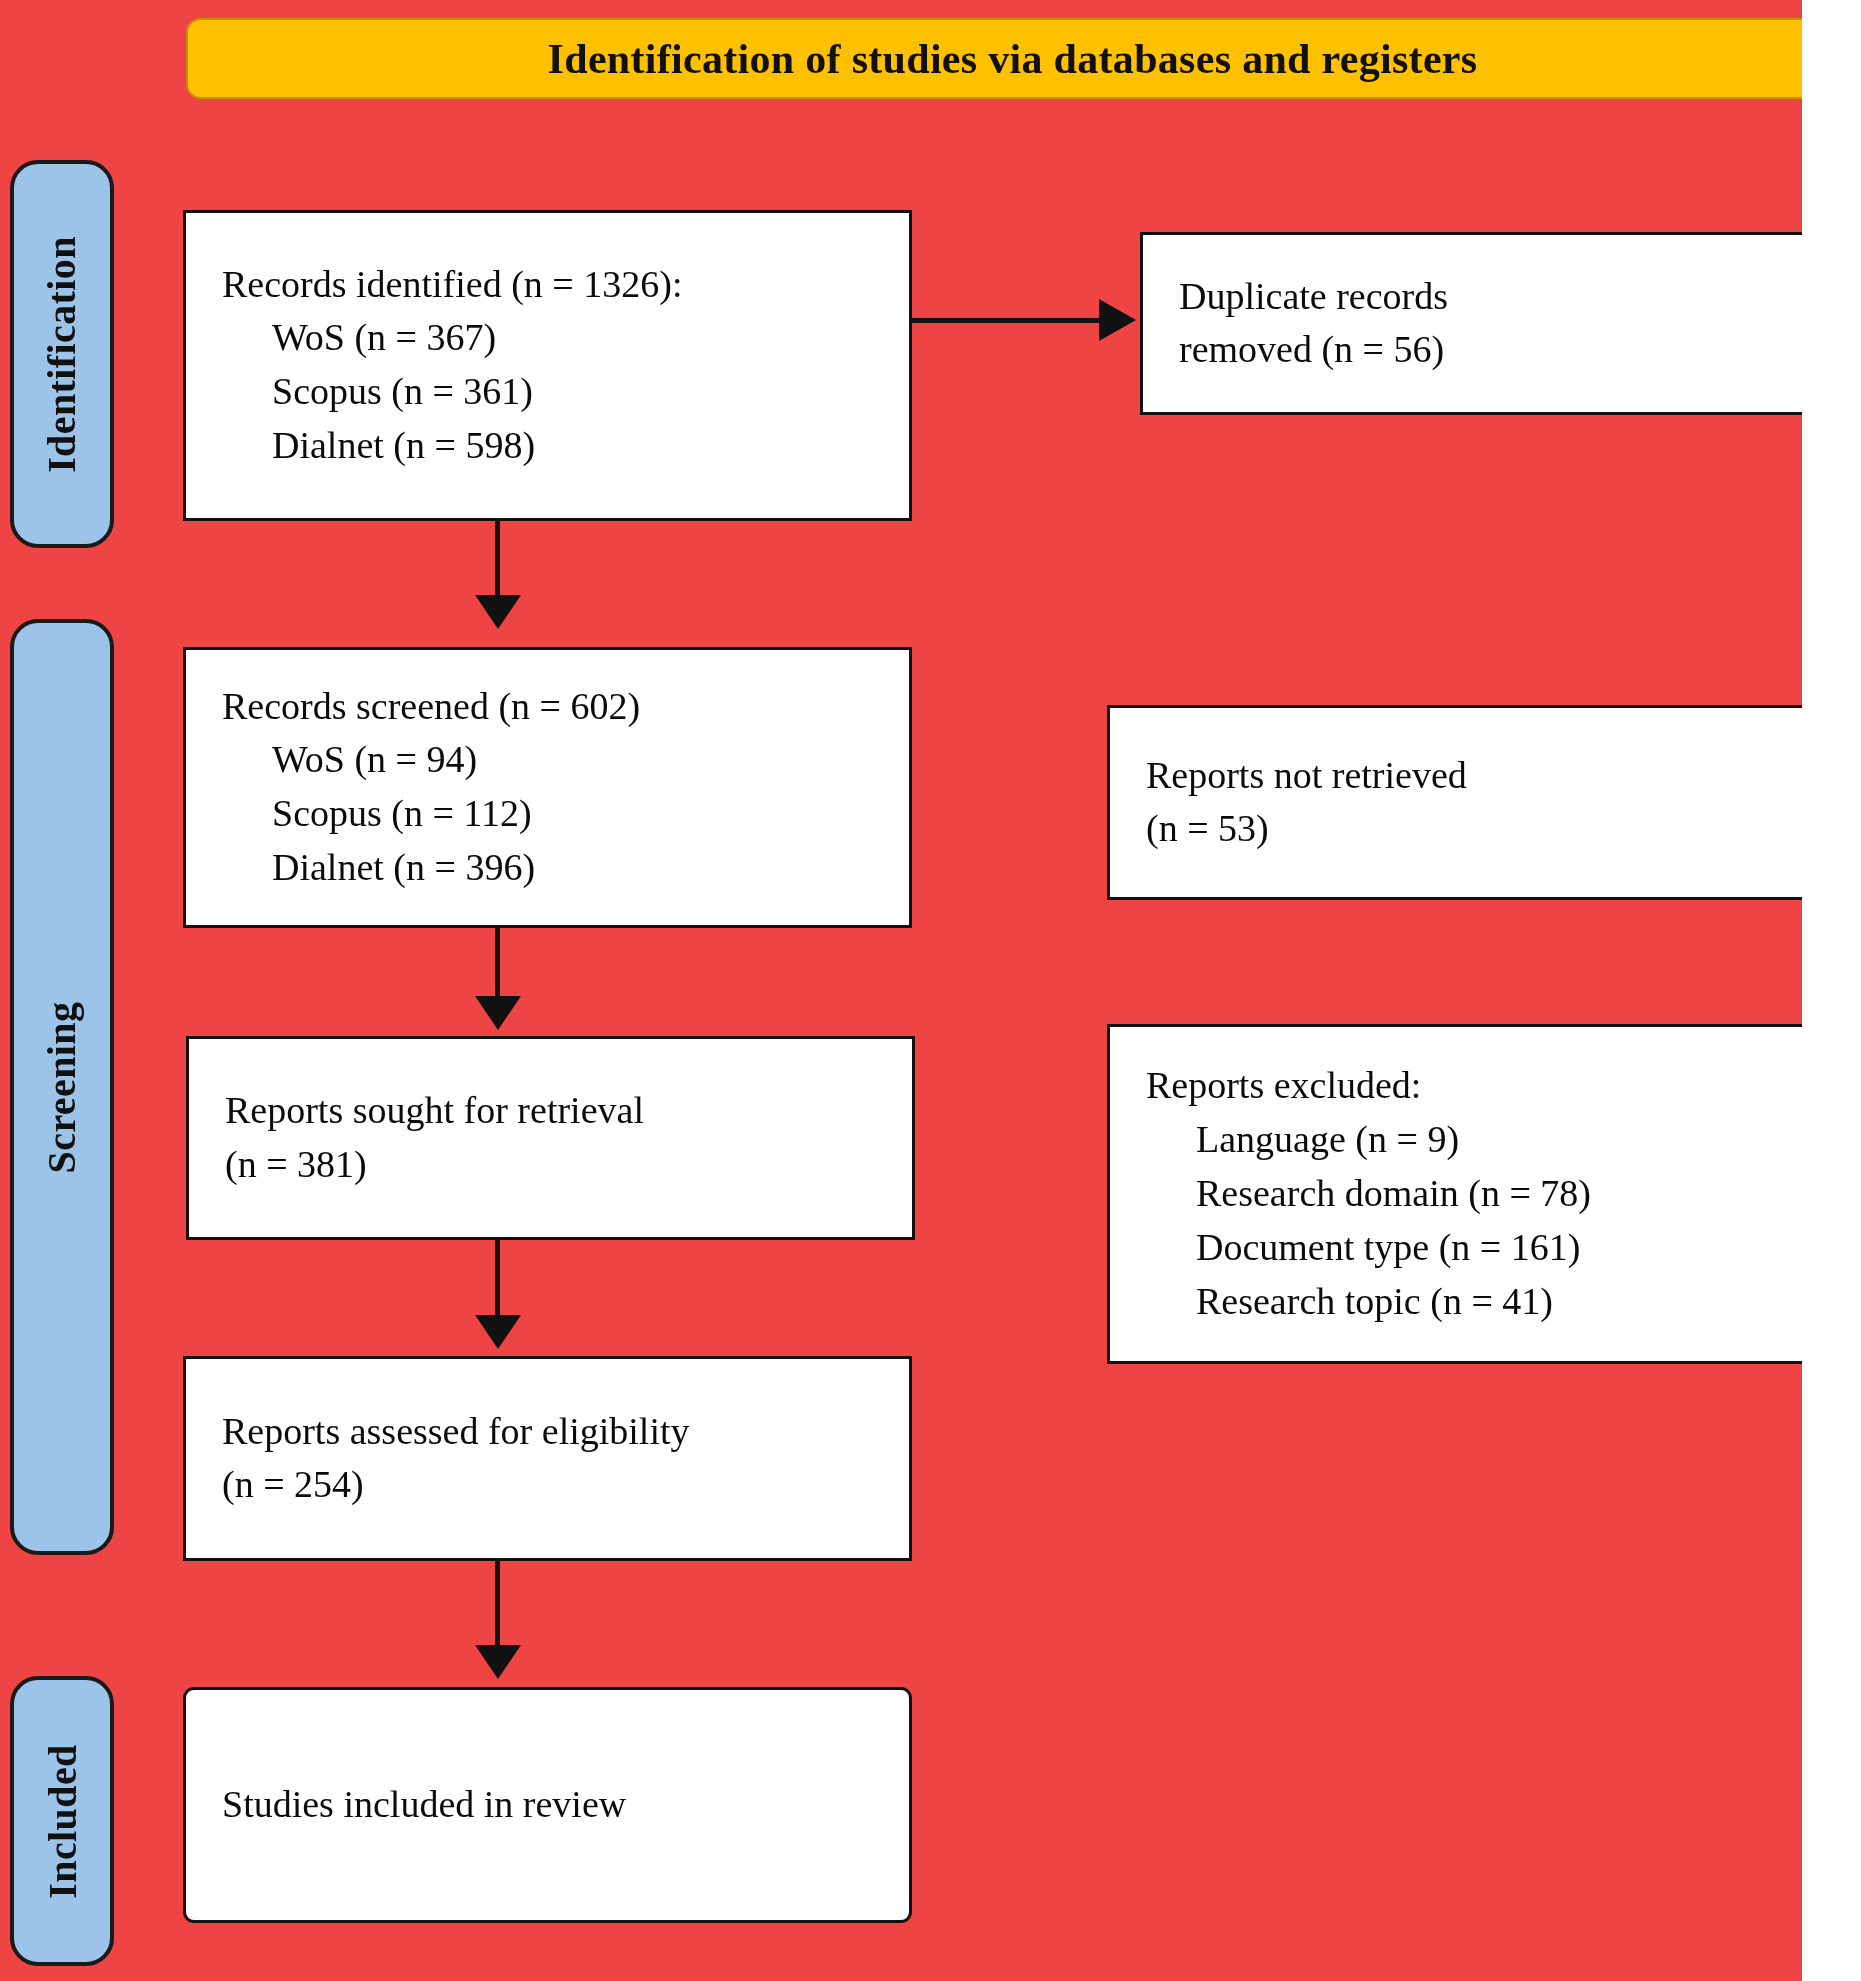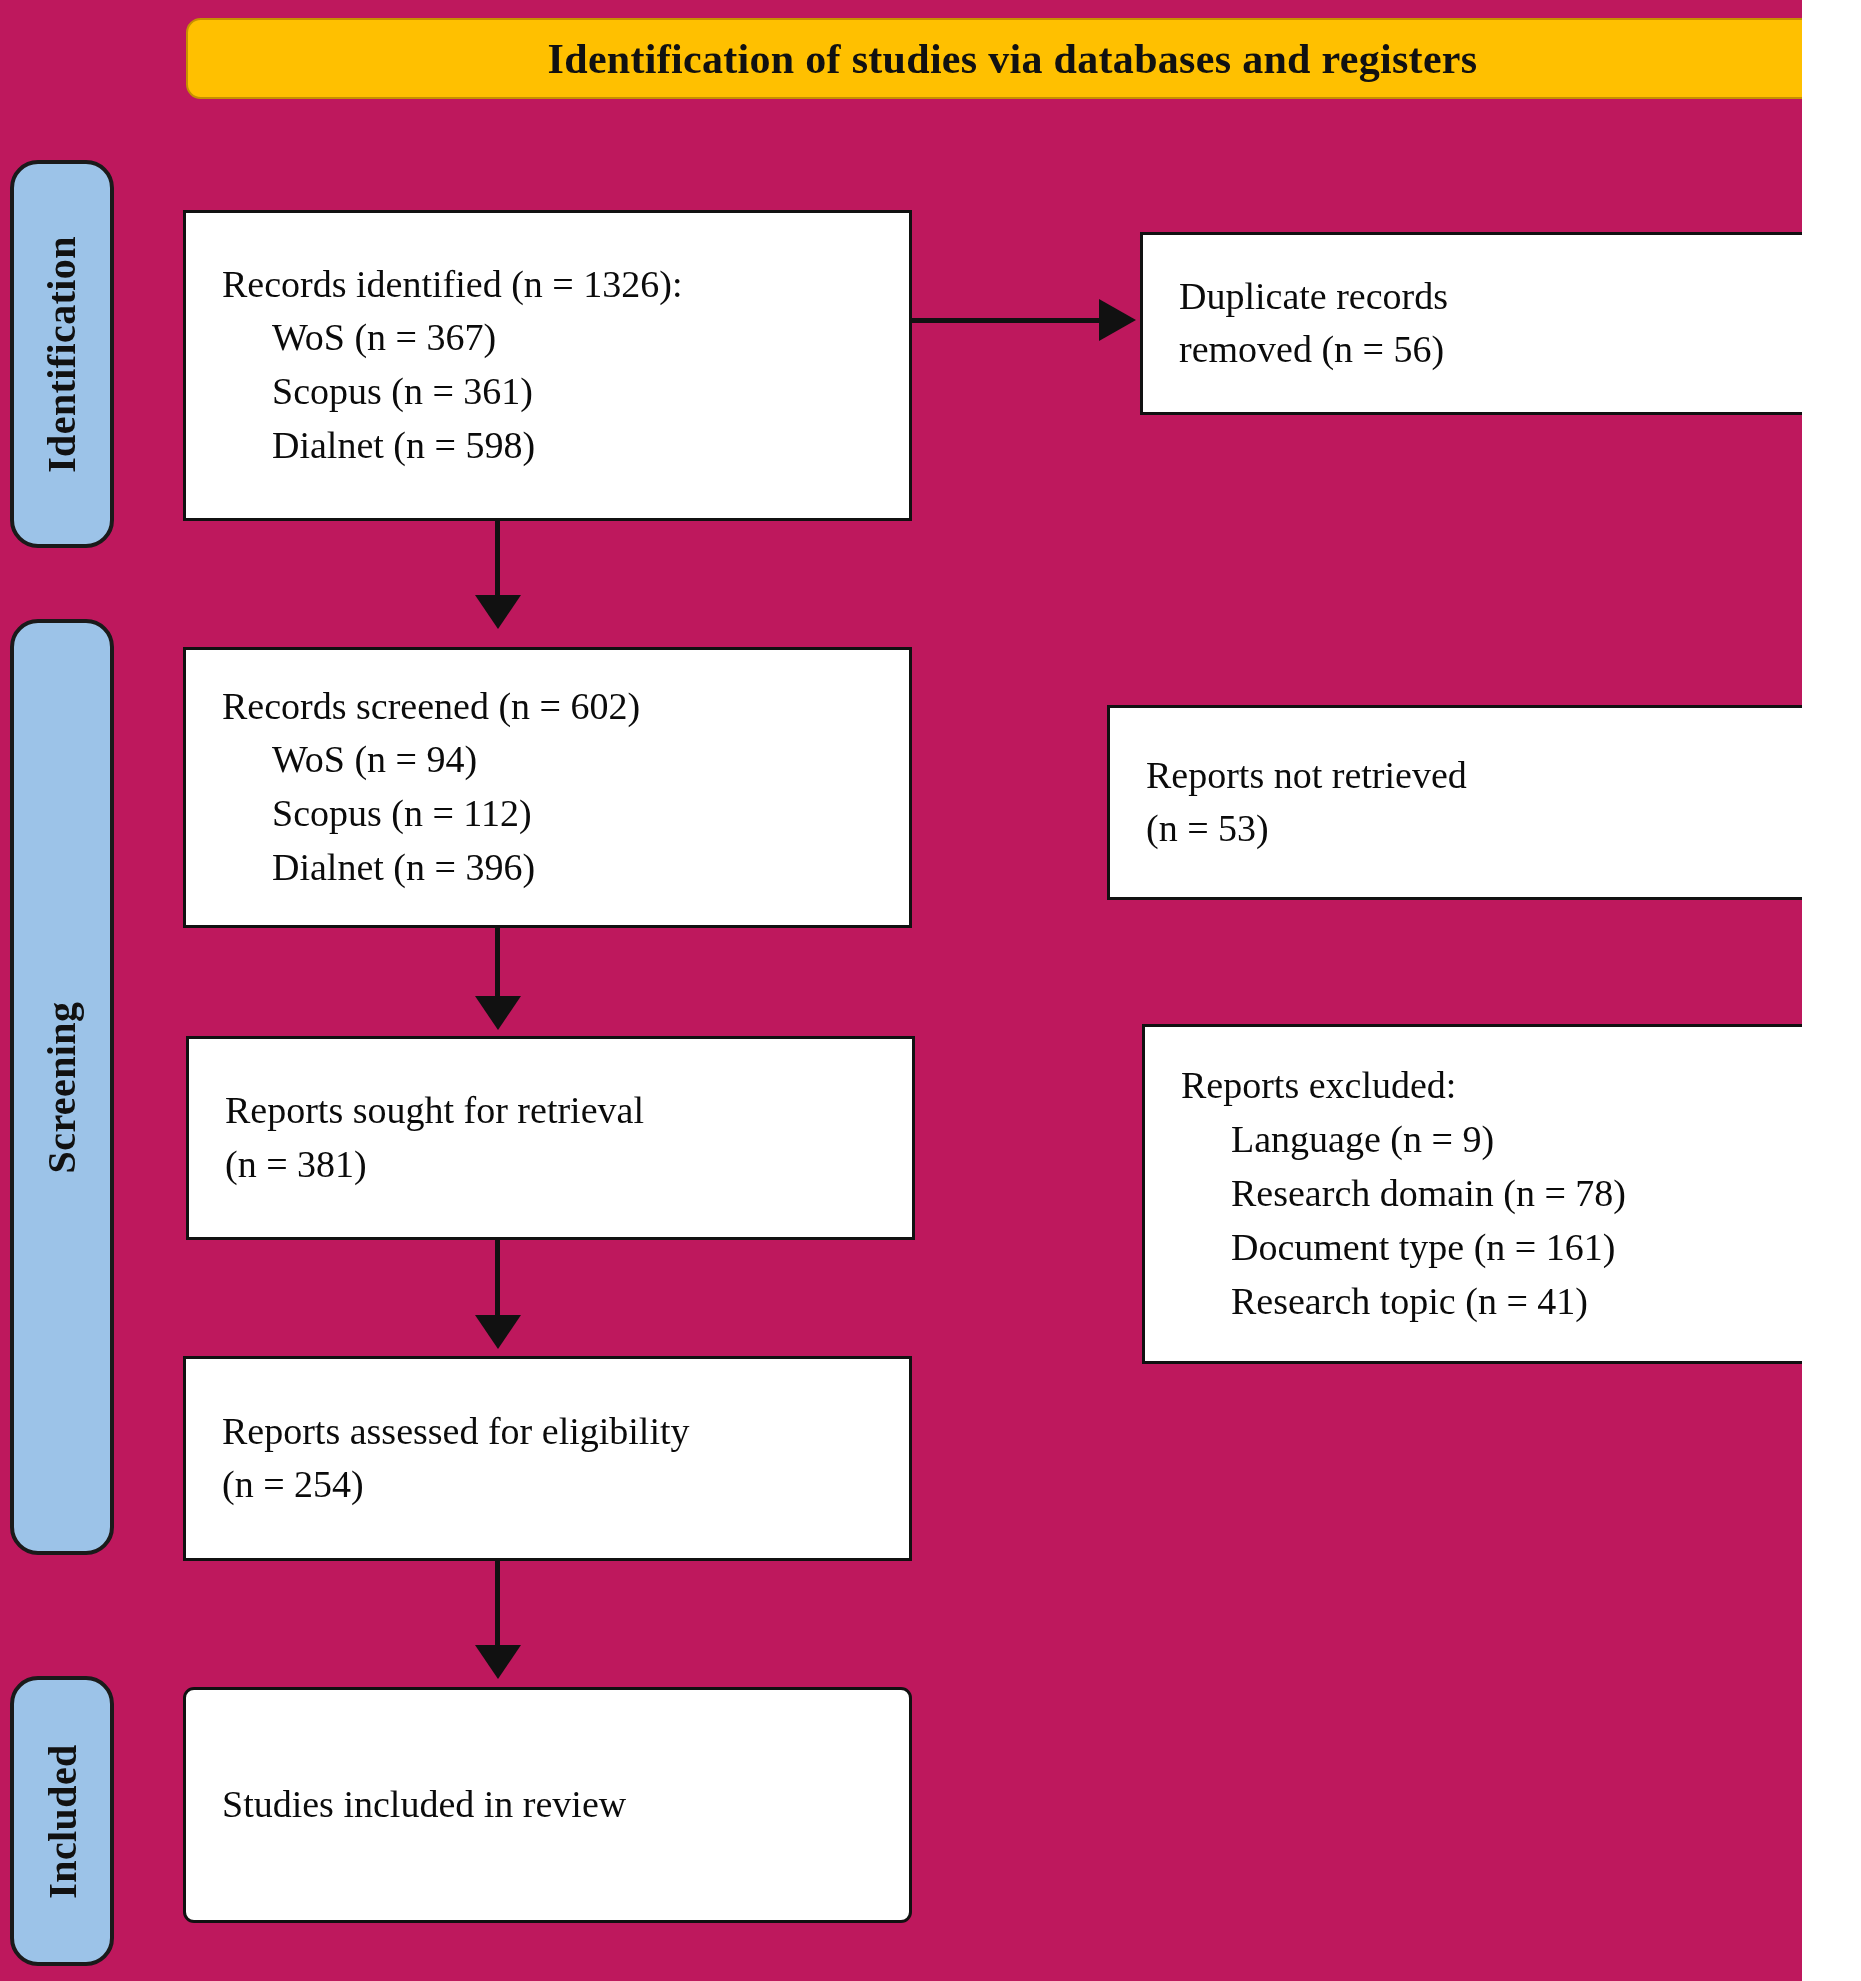--- a/index.html
+++ b/index.html
@@ -8,21 +8,21 @@
     background: #ffffff;
   }
   body {
     font-family: "Liberation Serif", "DejaVu Serif", serif;
     color: #000000;
   }
   #canvas {
     position: relative;
     width: 1802px;
     height: 1981px;
-    background: #be185d;
+    background: #ef4444;
     overflow: hidden;
   }
 
   
   .header-banner {
     position: absolute;
     left: 186px;
     top: 18px;
     width: 1653px;
     height: 81px;
@@ -92,21 +92,21 @@
     white-space: nowrap;
   }
   .box-line.indent { padding-left: 50px; }
 
   
   #box-records-identified   { left: 183px;  top: 210px;  width: 729px;  height: 311px; }
   #box-duplicates-removed   { left: 1140px; top: 232px;  width: 684px;  height: 183px; }
   #box-records-screened     { left: 183px;  top: 647px;  width: 729px;  height: 281px; }
   #box-reports-not-retrieved{ left: 1107px; top: 705px;  width: 717px;  height: 195px; }
   #box-reports-sought       { left: 186px;  top: 1036px; width: 729px;  height: 204px; }
-  #box-reports-excluded     { left: 1142px; top: 1024px; width: 717px;  height: 340px; }
+  #box-reports-excluded     { left: 1107px; top: 1024px; width: 717px;  height: 340px; }
   #box-reports-assessed     { left: 183px;  top: 1356px; width: 729px;  height: 205px; }
   #box-studies-included     { left: 183px;  top: 1687px; width: 729px;  height: 236px; border-radius: 11px; }
 
   
   .v-line {
     position: absolute;
     width: 4.9px;
     background: #111111;
     left: 495px;
   }

